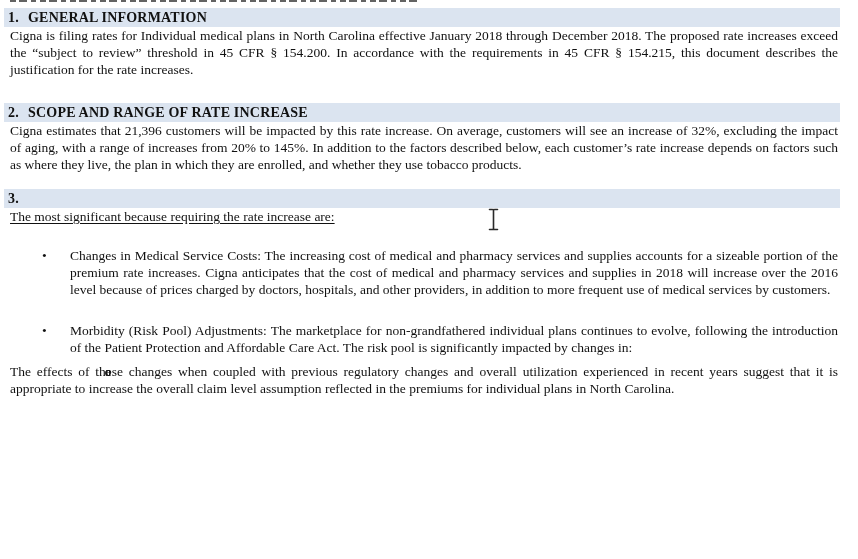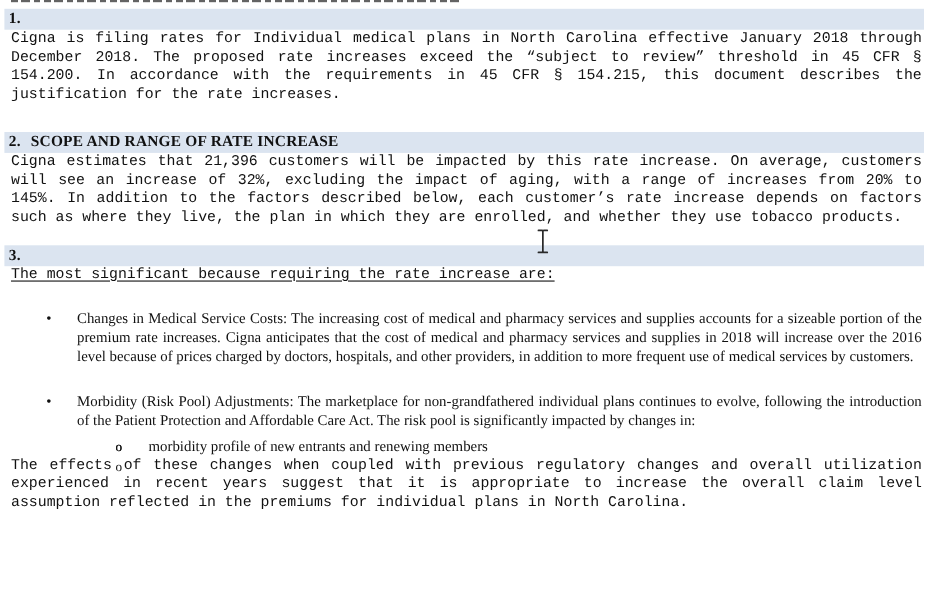--- a/index.html
+++ b/index.html
@@ -44,21 +44,20 @@
   }
   .band .num { display: inline-block; width: 20px; flex: 0 0 20px; }
 
   .band-1 { margin-top: 8px; }
   .band-2 { margin-top: 25px; }
   .band-3 { margin-top: 16px; }
 
   p.para {
     margin: 0;
     text-align: justify;
-    font-family: Liberation Mono, monospace;
   }
   .para-1 { margin-top: 14px; }
   .para-2 { margin-top: 14px; }
 
   .intro-line {
     margin-top: 14px;
     text-decoration: underline;
     text-underline-offset: 2px;
   }
 
@@ -101,20 +100,21 @@
 </style>
 </head>
 <body>
 
 <div class="page">
 
   <div class="remnant"></div>
 
   <div class="band band-1" style="background: rgb(219, 228, 240);">
     <span class="num">1.</span>
+    <span class="title">GENERAL INFORMATION</span>
   </div>
   <p class="para para-1">Cigna is filing rates for Individual medical plans in North Carolina effective January 2018 through December 2018.  The proposed rate increases exceed the “subject to review” threshold in 45 CFR § 154.200. In accordance with the requirements in 45 CFR § 154.215, this document describes the justification for the rate increases.</p>
 
   <div class="band band-2" style="background: rgb(219, 228, 240);">
     <span class="num">2.</span>
     <span class="title">SCOPE AND RANGE OF RATE INCREASE</span>
   </div>
   <p class="para para-2">Cigna estimates that 21,396 customers will be impacted by this rate increase.  On average, customers will see an increase of 32%, excluding the impact of aging, with a range of increases from 20% to 145%. In addition to the factors described below, each customer’s rate increase depends on factors such as where they live, the plan in which they are enrolled, and whether they use tobacco products.</p>
 
   <div class="band band-3" style="background: rgb(219, 228, 240);">
@@ -132,21 +132,20 @@
     <span class="marker">•</span>
     <span>Morbidity (Risk Pool) Adjustments: The marketplace for non-grandfathered individual plans continues to evolve, following the introduction of the Patient Protection and Affordable Care Act. The risk pool is significantly impacted by changes in:</span>
   </div>
 
   <div class="sub-list">
     <div class="sub-item">
       <span class="marker">o</span>
     </div>
     <div class="sub-item">
       <span class="marker">o</span>
-      <span>morbidity profile of new entrants and renewing members</span>
     </div>
     <div class="sub-item">
       <span class="marker">o</span>
     </div>
   </div>
 
   <p class="para closing">The effects of these changes when coupled with previous regulatory changes and overall utilization experienced in recent years suggest that it is appropriate to increase the overall claim level assumption reflected in the premiums for individual plans in North Carolina.</p>
 
   <svg class="cursor" viewBox="0 0 11 23" xmlns="http://www.w3.org/2000/svg">
     <path d="M1.5 1.5 H4.5 M6.5 1.5 H9.5 M5.5 1.5 V21.5 M1.5 21.5 H4.5 M6.5 21.5 H9.5" stroke="#2a2a2a" stroke-width="1.6" fill="none" stroke-linecap="round"></path>

